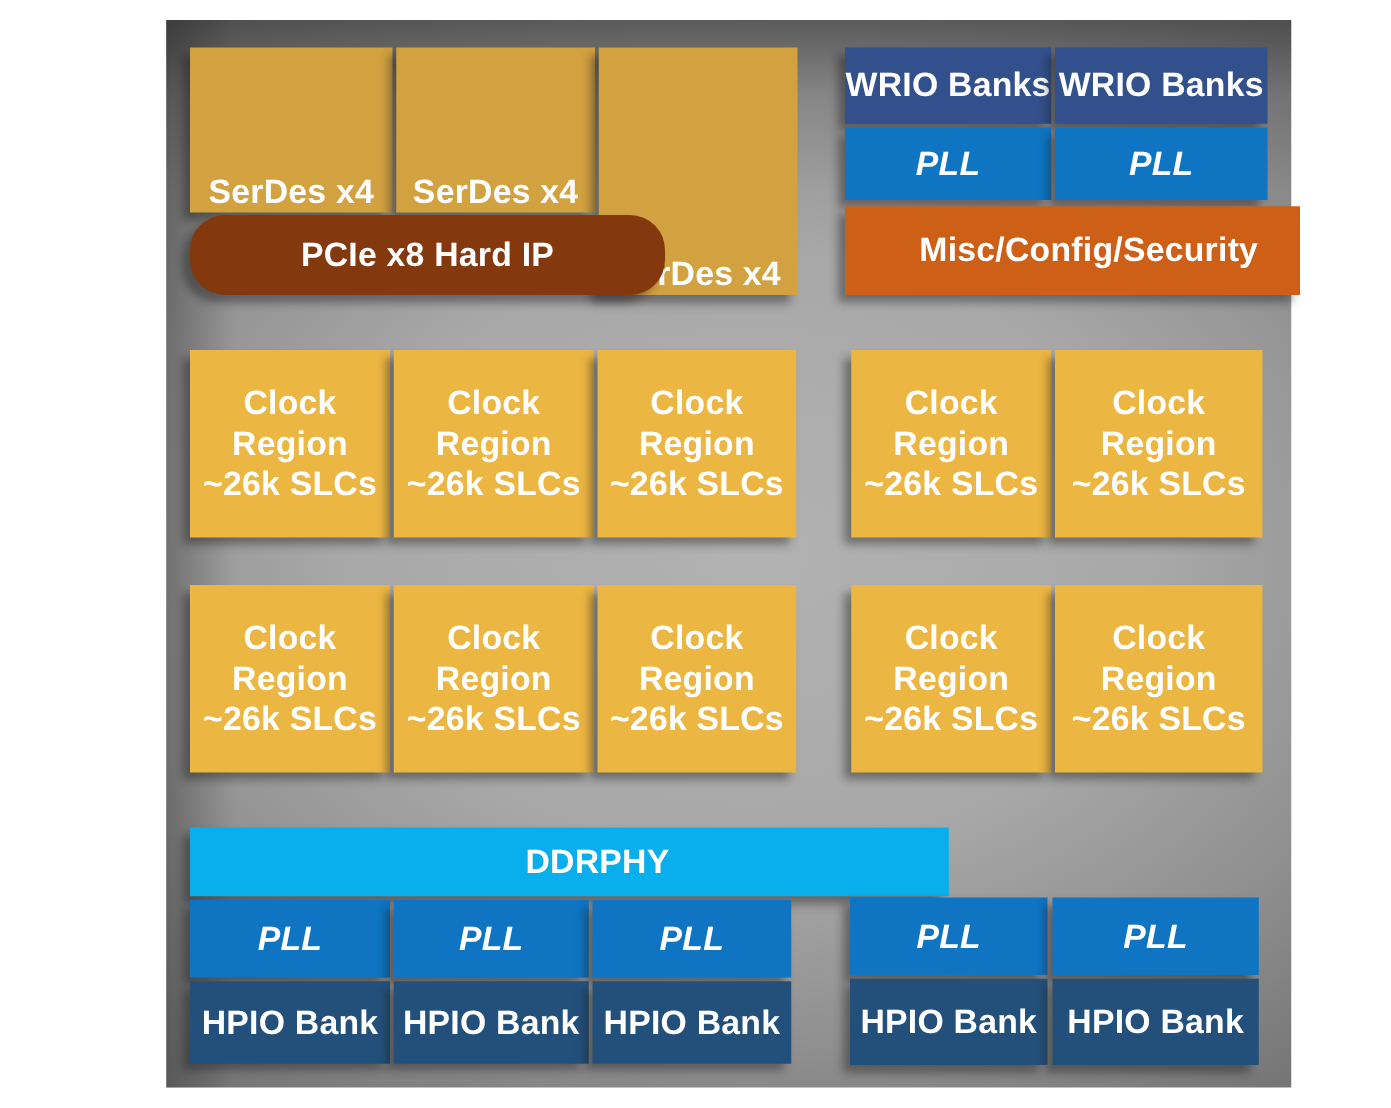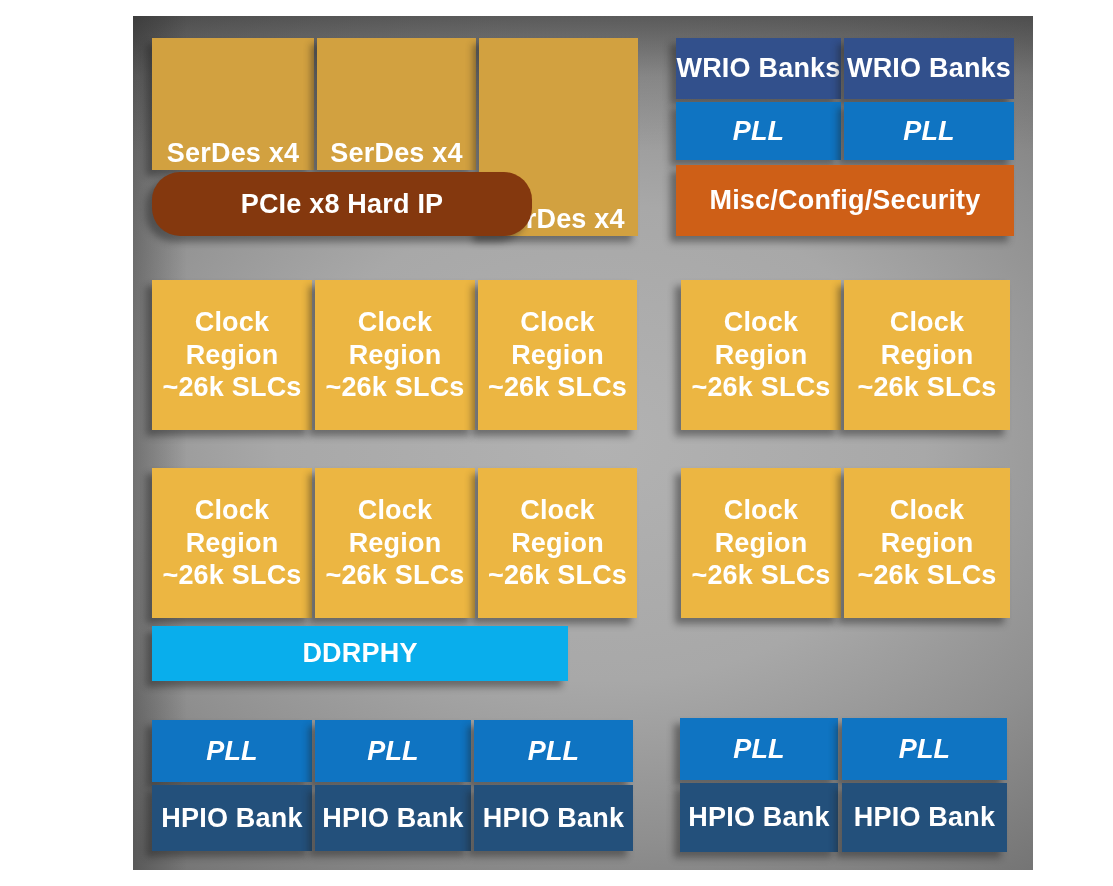--- a/index.html
+++ b/index.html
@@ -76,21 +76,21 @@
     </div>
     <div class="blk c-wrio" style="left: 711px; top: 22px; width: 170px; height: 61px; background-color: rgb(50, 80, 140);">
       <span class="lbl">WRIO Banks</span>
     </div>
     <div class="blk c-pll" style="left: 543px; top: 86px; width: 165px; height: 58px; background-color: rgb(15, 116, 194);">
       <span class="lbl">PLL</span>
     </div>
     <div class="blk c-pll" style="left: 711px; top: 86px; width: 170px; height: 58px; background-color: rgb(15, 116, 194);">
       <span class="lbl">PLL</span>
     </div>
-    <div class="blk c-misc" style="left: 543px; top: 149px; width: 338px; height: 71px; background-color: rgb(206, 95, 23);">
+    <div class="blk c-misc" style="left: 543px; top: 149px; width: 338px; height: 71px; background-color: rgb(206, 95, 23); padding-left: 26px;">
       <span class="lbl">Misc/Config/Security</span>
     </div>
 
     <div class="blk c-clock" style="left: 19px; top: 264px; width: 160px; height: 150px; background-color: rgb(236, 182, 66);">
       <span class="lbl">Clock
 Region
 ~26k SLCs</span>
     </div>
     <div class="blk c-clock" style="left: 182px; top: 264px; width: 160px; height: 150px; background-color: rgb(236, 182, 66);">
       <span class="lbl">Clock
@@ -132,21 +132,21 @@
       <span class="lbl">Clock
 Region
 ~26k SLCs</span>
     </div>
     <div class="blk c-clock" style="left: 711px; top: 452px; width: 166px; height: 150px; background-color: rgb(236, 182, 66);">
       <span class="lbl">Clock
 Region
 ~26k SLCs</span>
     </div>
 
-    <div class="blk c-ddrphy" style="left: 19px; top: 610px; width: 416px; height: 55px; background-color: rgb(9, 174, 236);">
+    <div class="blk c-ddrphy" style="left: 19px; top: 646px; width: 562px; height: 55px; background-color: rgb(9, 174, 236); padding-left: 45px;">
       <span class="lbl">DDRPHY</span>
     </div>
     <div class="blk c-pll" style="left: 19px; top: 704px; width: 160px; height: 62px; background-color: rgb(15, 116, 194);">
       <span class="lbl">PLL</span>
     </div>
     <div class="blk c-pll" style="left: 182px; top: 704px; width: 156px; height: 62px; background-color: rgb(15, 116, 194);">
       <span class="lbl">PLL</span>
     </div>
     <div class="blk c-pll" style="left: 341px; top: 704px; width: 159px; height: 62px; background-color: rgb(15, 116, 194);">
       <span class="lbl">PLL</span>

